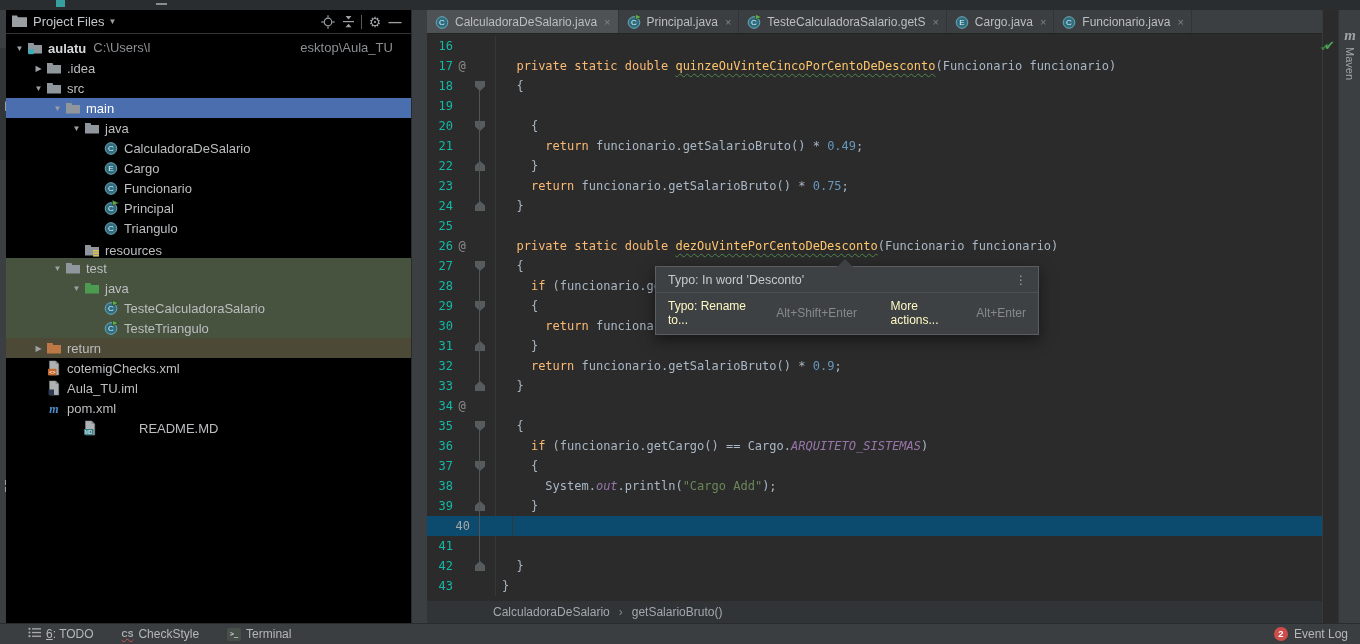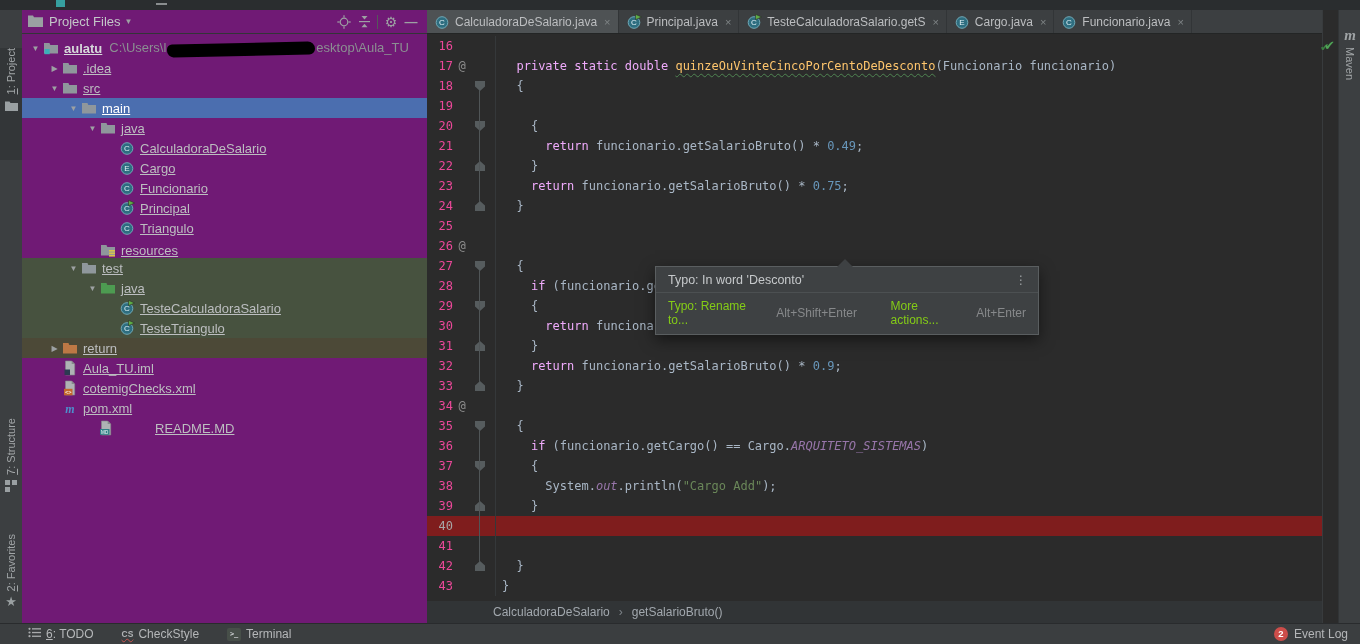--- a/index.html
+++ b/index.html
@@ -18,83 +18,83 @@
   #vtab-project{top:38px;height:112px;}
   #vtab-structure{top:408px;height:112px;}
   #vtab-favorites{top:524px;height:94px;}
   .star-ico{font-size:13px;color:#9aa0a2;line-height:12px;}
   
   #rightbar{position:absolute;left:1338px;top:10px;width:22px;height:634px;background:#3c3f41;border-left:1px solid #313436;}
   #vtab-maven{top:18px;height:110px;}
   .maven-m{font-family:"Liberation Serif",serif;font-style:italic;font-weight:bold;font-size:15px;color:#9fa3a5;line-height:14px;}
   #vtab-maven .vlabel{writing-mode:vertical-rl;transform:none;}
   
-  #project-panel{position:absolute;left:22px;top:10px;width:405px;height:613px;background:#701a75;border-right:1px solid #282a2c;overflow:hidden;}
+  #project-panel{position:absolute;left:6px;top:10px;width:405px;height:613px;background:#000000;border-right:1px solid #282a2c;overflow:hidden;}
   #pp-header{height:23px;display:flex;align-items:center;padding:0 6px;border-bottom:1px solid #323537;}
   #pp-header .hdr-title{margin:0 4px 0 6px;color:#c3c6c8;cursor:pointer;}
   #pp-header .caret{font-size:8px;color:#9da1a3;margin-right:4px;}
   #pp-header .spacer{flex:1;}
   .hdr-ico{display:inline-flex;align-items:center;justify-content:center;width:20px;height:18px;cursor:pointer;color:#9da1a3;}
   .hdr-sep{width:1px;height:14px;background:#55585a;margin:0 3px;}
   .gear{font-size:14px;color:#9da1a3;}
   .hide-dash{font-weight:bold;color:#9da1a3;}
   #tree{position:absolute;left:0;top:28px;width:405px;}
   .trow{height:20px;display:flex;align-items:center;white-space:nowrap;cursor:pointer;}
   .trow .chev{width:15px;flex:0 0 15px;font-size:8px;color:#9da1a3;text-align:center;}
   .trow .ticon{width:16px;height:16px;flex:0 0 16px;margin-right:5px;display:inline-flex;}
-  .trow .tlabel{color:#bcbec0;text-decoration:underline;}
+  .trow .tlabel{color:#bcbec0;}
   .trow .tlabel.bold{font-weight:bold;color:#d6d8da;}
   .trow .tpath{color:#8b8f92;margin-left:7px;}
   .trow.bg-selected{background:#4b6eaf;}
   .trow.bg-selected .tlabel{color:#ffffff;}
   .trow.bg-green{background:#47523f;}
   .trow.bg-olive{background:#4c4937;}
   .blob{display:inline-block;width:148px;height:13px;background:#000;border-radius:7px 10px 8px 9px;vertical-align:middle;transform:rotate(-1.2deg);margin:0 1px;}
   
   #editor{position:absolute;left:427px;top:10px;width:895px;height:613px;background:#2b2b2b;}
   #tabbar{height:23px;background:#3c3f41;display:flex;align-items:stretch;border-bottom:1px solid #232525;}
   .tab{display:flex;align-items:center;padding:0 7px;border-right:1px solid #323537;cursor:pointer;}
   .tab .ticon{width:16px;height:16px;margin-right:5px;display:inline-flex;}
   .tab .tab-label{font-size:12px;color:#bcbec0;}
   .tab .tab-close{margin-left:7px;font-size:11px;color:#7f8486;cursor:pointer;}
   .tab.active{background:#4e5254;}
   #code-lines{position:absolute;left:0;top:26px;width:895px;}
   .cl{height:20px;display:flex;white-space:pre;}
-  .cl.caret{background:#7f1d1d;}
+  .cl.caret{background:#0c4a6e;padding-left:17px;}
   .gut{flex:0 0 68px;display:flex;align-items:center;border-right:1px solid #35383a;
        font-family:"DejaVu Sans Mono","Liberation Mono",monospace;font-size:12px;}
-  .ln{flex:0 0 26px;text-align:right;color:#ec4899;}
+  .ln{flex:0 0 26px;text-align:right;color:#14b8a6;}
   .cl.caret .ln{color:#a7a7a7;}
   .ann{flex:0 0 18px;text-align:center;color:#8c8c8c;font-size:12px;}
   .fold{flex:0 0 18px;display:flex;align-items:center;justify-content:center;}
   .pent{display:inline-block;width:10px;height:10px;background:#565c5e;}
   .pent.down{clip-path:polygon(0 0,100% 0,100% 55%,50% 100%,0 55%);}
   .pent.up{clip-path:polygon(50% 0,100% 45%,100% 100%,0 100%,0 45%);}
   .ct{padding-left:6px;font-family:"DejaVu Sans Mono","Liberation Mono",monospace;font-size:12px;line-height:20px;color:#a9b7c6;}
   .tk-plain{color:#a9b7c6;}
-  .tk-kw{color:#f0abfc;}
+  .tk-kw{color:#fdba74;}
   .tk-num{color:#6897bb;}
   .tk-str{color:#6a8759;}
   .tk-const{color:#9876aa;font-style:italic;}
   .tk-method{color:#ffc66d;text-decoration:underline wavy #4f8552 1px;text-underline-offset:3px;}
   .foldline{position:absolute;width:1px;background:#505557;left:52px;}
   
   #breadcrumbs{position:absolute;left:0;bottom:0;width:895px;height:22px;background:#313436;display:flex;align-items:center;padding-left:66px;box-sizing:border-box;font-size:12px;color:#a2a8ae;}
   #breadcrumbs .bc-sep{margin:0 9px;color:#7c8287;font-size:12px;}
   .bc-item{cursor:pointer;}
   #editor-scroll{position:absolute;left:1322px;top:10px;width:16px;height:613px;background:#2b2b2b;border-left:1px solid #383b3d;}
   .ok-check{position:absolute;left:1px;top:28px;color:#4fa456;font-size:13px;font-weight:bold;}
   .ok-check2{position:absolute;left:-3px;top:31px;color:#3c7e42;font-size:11px;font-weight:bold;}
   
   #typo-tooltip{position:absolute;left:655px;top:266px;width:382px;background:#3e4143;border:1px solid #5a5e60;box-shadow:0 5px 14px rgba(0,0,0,.5);z-index:50;}
   #typo-tooltip .arrow{position:absolute;top:-8px;left:181px;width:0;height:0;border-left:8px solid transparent;border-right:8px solid transparent;border-bottom:8px solid #3e4143;}
   .tt-row1{display:flex;align-items:center;justify-content:space-between;padding:6px 10px 5px 12px;color:#c6c9cb;font-size:12.5px;border-bottom:1px solid #4c5052;}
   .tt-kebab{color:#9da1a3;cursor:pointer;letter-spacing:1px;font-size:12px;}
   .tt-row2{display:flex;align-items:center;padding:6px 12px 7px 12px;font-size:12px;}
-  .tt-link{color:#84cc16;cursor:pointer;}
+  .tt-link{color:#fef9c3;cursor:pointer;}
   .tt-short{color:#87898b;margin-left:8px;}
   .tt-gap{width:34px;}
   
   #statusbar{position:absolute;left:0;top:623px;width:1360px;height:21px;background:#3b3e40;border-top:1px solid #292b2d;display:flex;align-items:center;font-size:12px;color:#b5b7b9;box-sizing:border-box;}
   .sb-item{display:flex;align-items:center;gap:5px;margin-left:28px;cursor:pointer;}
   .sb-item .mn{text-decoration:underline;}
   #sb-right{margin-left:auto;margin-right:12px;display:flex;align-items:center;gap:6px;cursor:pointer;}
   .badge{display:inline-block;width:14px;height:14px;border-radius:50%;background:#cc4d4a;color:#fff;font-size:9.5px;font-weight:bold;text-align:center;line-height:14px;}
   .cs-ico{font-size:8.5px;font-weight:bold;color:#b0b3b5;text-decoration:underline wavy #c75450 1px;}
   .term-ico{display:inline-block;width:14px;height:13px;background:#474f49;border-radius:2px;color:#d3d6d8;font-size:7px;font-weight:bold;text-align:center;line-height:13px;font-family:"DejaVu Sans Mono",monospace;}
@@ -326,36 +326,36 @@
             </svg>
           </span>
           <span class="tlabel">return</span>
         </div>
         <div class="trow" style="padding-left: 25px;">
           <span class="chev"></span>
           <span class="ticon">
             <svg width="16" height="16" viewBox="0 0 16 16">
               <path d="M3.5 1h6.2l3 3v11H3.5z" fill="#aeb2b4" stroke="#84888a" stroke-width=".6"></path>
               <path d="M9.7 1l3 3h-3z" fill="#84888a"></path>
-              <rect x="2.5" y="9.5" width="5.5" height="5.5" fill="#2d3a52"></rect>
-            </svg>
-          </span>
-          <span class="tlabel">Aula_TU.iml</span>
+              <rect x="2" y="8.8" width="8.5" height="6.5" fill="#c4682c"></rect>
+              <text x="6.2" y="14" font-size="5.5" fill="#fff" text-anchor="middle" font-family="monospace">&lt;&gt;</text>
+            </svg>
+          </span>
+          <span class="tlabel">cotemigChecks.xml</span>
         </div>
         <div class="trow" style="padding-left: 25px;">
           <span class="chev"></span>
           <span class="ticon">
             <svg width="16" height="16" viewBox="0 0 16 16">
               <path d="M3.5 1h6.2l3 3v11H3.5z" fill="#aeb2b4" stroke="#84888a" stroke-width=".6"></path>
               <path d="M9.7 1l3 3h-3z" fill="#84888a"></path>
-              <rect x="2" y="8.8" width="8.5" height="6.5" fill="#c4682c"></rect>
-              <text x="6.2" y="14" font-size="5.5" fill="#fff" text-anchor="middle" font-family="monospace">&lt;&gt;</text>
-            </svg>
-          </span>
-          <span class="tlabel">cotemigChecks.xml</span>
+              <rect x="2.5" y="9.5" width="5.5" height="5.5" fill="#2d3a52"></rect>
+            </svg>
+          </span>
+          <span class="tlabel">Aula_TU.iml</span>
         </div>
         <div class="trow" style="padding-left: 25px;">
           <span class="chev"></span>
           <span class="ticon">
             <svg width="16" height="16" viewBox="0 0 16 16">
               <text x="8" y="12.5" font-size="12" font-style="italic" font-weight="bold" fill="#4d8ecb" text-anchor="middle" font-family="serif">m</text>
             </svg>
           </span>
           <span class="tlabel">pom.xml</span>
         </div>
@@ -433,21 +433,21 @@
         <div class="cl"><span class="gut"><span class="ln">16</span><span class="ann"></span><span class="fold"></span></span><span class="ct"></span></div>
         <div class="cl"><span class="gut"><span class="ln">17</span><span class="ann">@</span><span class="fold"></span></span><span class="ct"><span class="tk-plain">  </span><span class="tk-kw">private static double </span><span class="tk-method">quinzeOuVinteCincoPorCentoDeDesconto</span><span class="tk-plain">(Funcionario funcionario)</span></span></div>
         <div class="cl"><span class="gut"><span class="ln">18</span><span class="ann"></span><span class="fold"><span class="pent down"></span></span></span><span class="ct"><span class="tk-plain">  {</span></span></div>
         <div class="cl"><span class="gut"><span class="ln">19</span><span class="ann"></span><span class="fold"></span></span></div>
         <div class="cl"><span class="gut"><span class="ln">20</span><span class="ann"></span><span class="fold"><span class="pent down"></span></span></span><span class="ct"><span class="tk-plain">    {</span></span></div>
         <div class="cl"><span class="gut"><span class="ln">21</span><span class="ann"></span><span class="fold"></span></span><span class="ct"><span class="tk-plain">      </span><span class="tk-kw">return</span><span class="tk-plain"> funcionario.getSalarioBruto() * </span><span class="tk-num">0.49</span><span class="tk-plain">;</span></span></div>
         <div class="cl"><span class="gut"><span class="ln">22</span><span class="ann"></span><span class="fold"><span class="pent up"></span></span></span><span class="ct"><span class="tk-plain">    }</span></span></div>
         <div class="cl"><span class="gut"><span class="ln">23</span><span class="ann"></span><span class="fold"></span></span><span class="ct"><span class="tk-plain">    </span><span class="tk-kw">return</span><span class="tk-plain"> funcionario.getSalarioBruto() * </span><span class="tk-num">0.75</span><span class="tk-plain">;</span></span></div>
         <div class="cl"><span class="gut"><span class="ln">24</span><span class="ann"></span><span class="fold"><span class="pent up"></span></span></span><span class="ct"><span class="tk-plain">  }</span></span></div>
         <div class="cl"><span class="gut"><span class="ln">25</span><span class="ann"></span><span class="fold"></span></span><span class="ct"></span></div>
-        <div class="cl"><span class="gut"><span class="ln">26</span><span class="ann">@</span><span class="fold"></span></span></div>
+        <div class="cl"><span class="gut"><span class="ln">26</span><span class="ann">@</span><span class="fold"></span></span><span class="ct"><span class="tk-plain">  </span><span class="tk-kw">private static double </span><span class="tk-method">dezOuVintePorCentoDeDesconto</span><span class="tk-plain">(Funcionario funcionario)</span></span></div>
         <div class="cl"><span class="gut"><span class="ln">27</span><span class="ann"></span><span class="fold"><span class="pent down"></span></span></span><span class="ct"><span class="tk-plain">  {</span></span></div>
         <div class="cl"><span class="gut"><span class="ln">28</span><span class="ann"></span><span class="fold"></span></span><span class="ct"><span class="tk-plain">    </span><span class="tk-kw">if</span><span class="tk-plain"> (funcionario.getS</span></span></div>
         <div class="cl"><span class="gut"><span class="ln">29</span><span class="ann"></span><span class="fold"><span class="pent down"></span></span></span><span class="ct"><span class="tk-plain">    {</span></span></div>
         <div class="cl"><span class="gut"><span class="ln">30</span><span class="ann"></span><span class="fold"></span></span><span class="ct"><span class="tk-plain">      </span><span class="tk-kw">return</span><span class="tk-plain"> funcionario.getSalarioBruto() * </span><span class="tk-num">0.8</span><span class="tk-plain">;</span></span></div>
         <div class="cl"><span class="gut"><span class="ln">31</span><span class="ann"></span><span class="fold"><span class="pent up"></span></span></span><span class="ct"><span class="tk-plain">    }</span></span></div>
         <div class="cl"><span class="gut"><span class="ln">32</span><span class="ann"></span><span class="fold"></span></span><span class="ct"><span class="tk-plain">    </span><span class="tk-kw">return</span><span class="tk-plain"> funcionario.getSalarioBruto() * </span><span class="tk-num">0.9</span><span class="tk-plain">;</span></span></div>
         <div class="cl"><span class="gut"><span class="ln">33</span><span class="ann"></span><span class="fold"><span class="pent up"></span></span></span><span class="ct"><span class="tk-plain">  }</span></span></div>
         <div class="cl"><span class="gut"><span class="ln">34</span><span class="ann">@</span><span class="fold"></span></span></div>
         <div class="cl"><span class="gut"><span class="ln">35</span><span class="ann"></span><span class="fold"><span class="pent down"></span></span></span><span class="ct"><span class="tk-plain">  {</span></span></div>
         <div class="cl"><span class="gut"><span class="ln">36</span><span class="ann"></span><span class="fold"></span></span><span class="ct"><span class="tk-plain">    </span><span class="tk-kw">if</span><span class="tk-plain"> (funcionario.getCargo() == Cargo.</span><span class="tk-const">ARQUITETO_SISTEMAS</span><span class="tk-plain">)</span></span></div>

